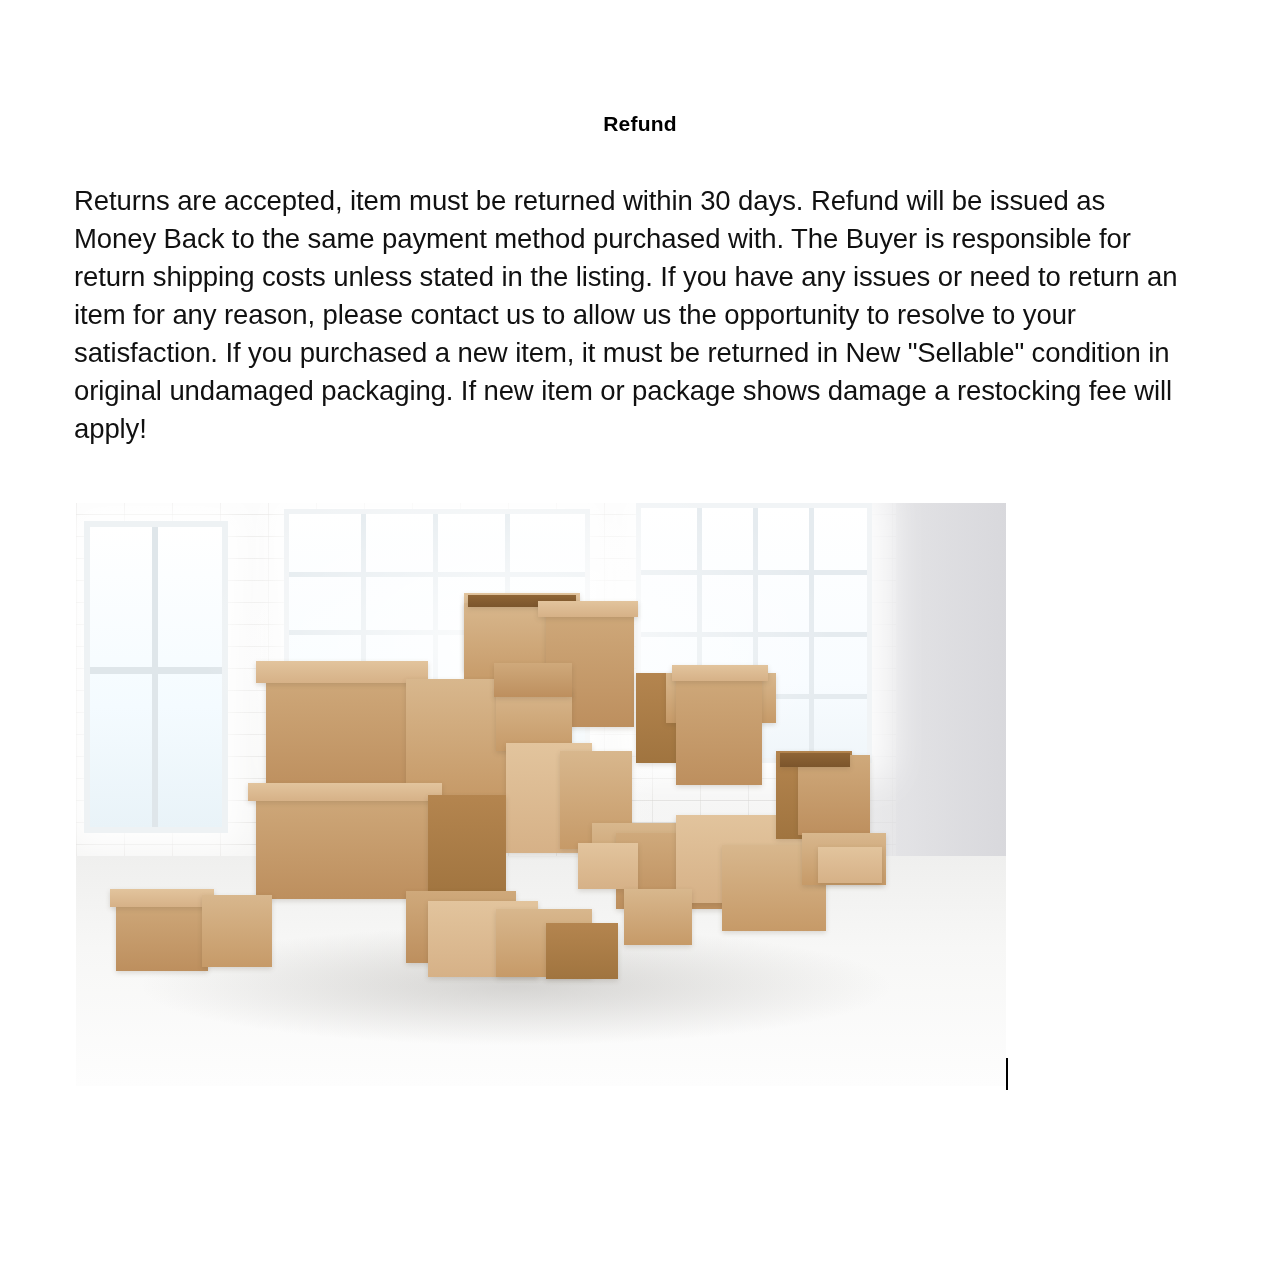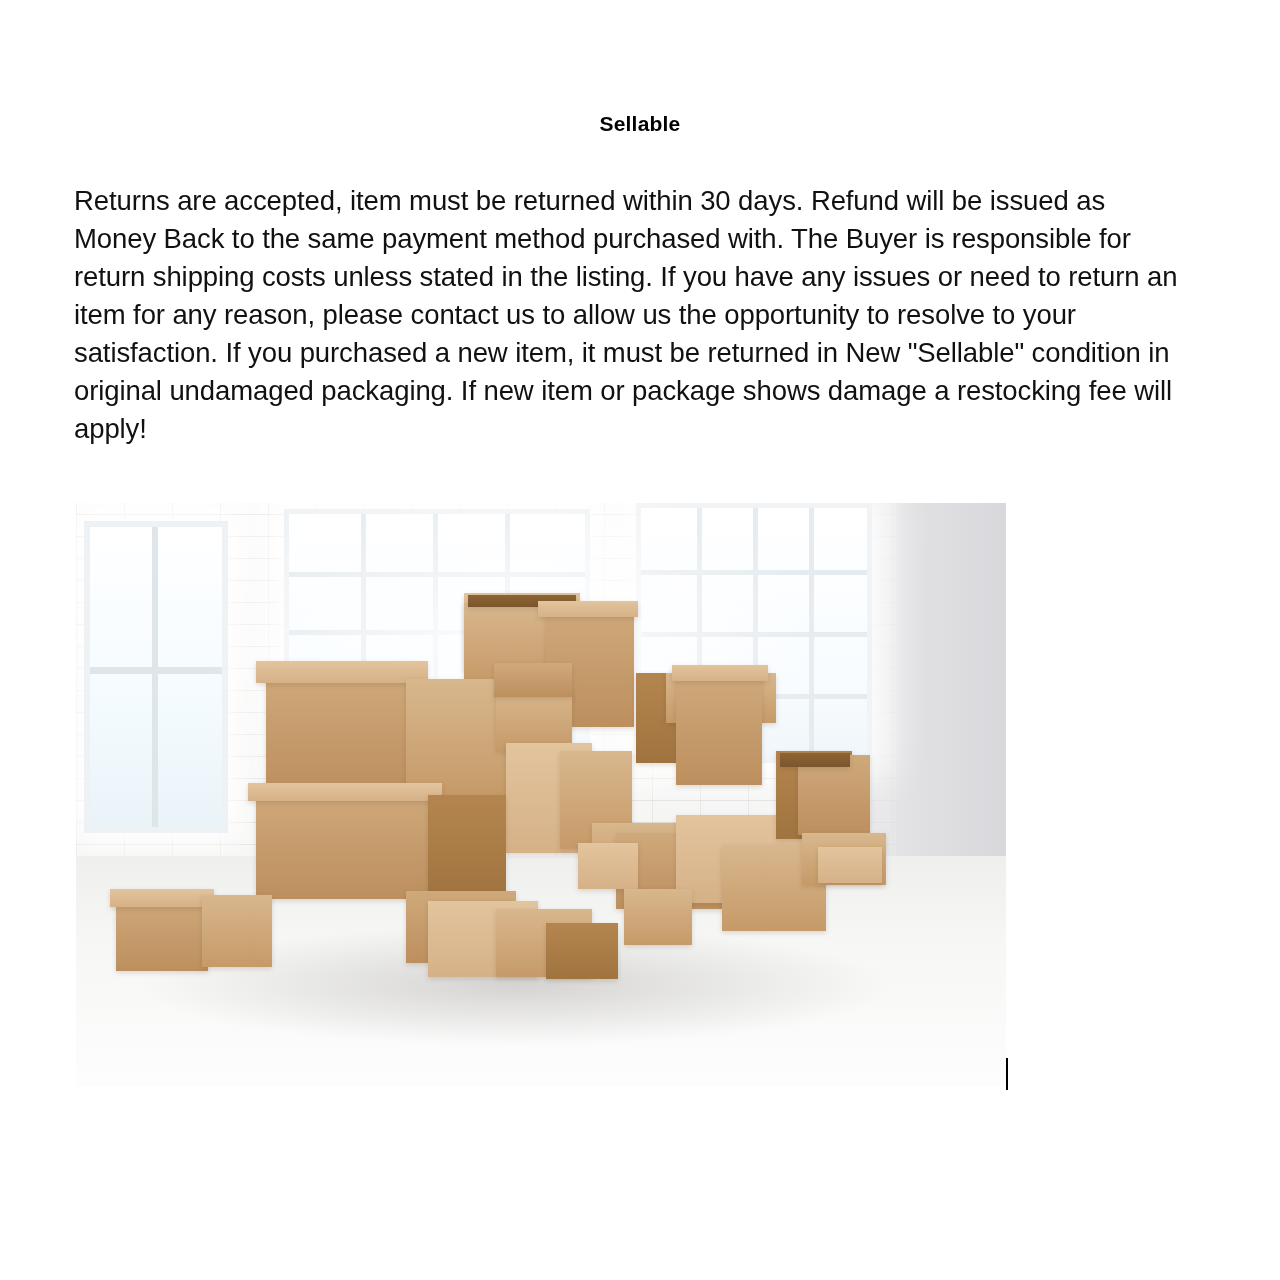--- a/index.html
+++ b/index.html
@@ -157,21 +157,21 @@
     width: 2px;
     height: 32px;
     background: #000000;
   }
 </style>
 </head>
 <body>
 
 <div class="page">
 
-  <div class="doc-title">Sellable</div>
+  <div class="doc-title">Refund</div>
 
   <div class="policy-body">Returns are accepted, item must be returned within 30 days. Refund will be issued as Money Back to the same payment method purchased with. The Buyer is responsible for return shipping costs unless stated in the listing. If you have any issues or need to return an item for any reason, please contact us to allow us the opportunity to resolve to your satisfaction. If you purchased a new item, it must be returned in New "Sellable" condition in original undamaged packaging. If new item or package shows damage a restocking fee will apply!</div>
 
   <div class="photo-frame">
     <div class="photo-inner">
 
       <div class="wall-brick"></div>
       <div class="right-wall"></div>
 
       <div class="window win-left">

